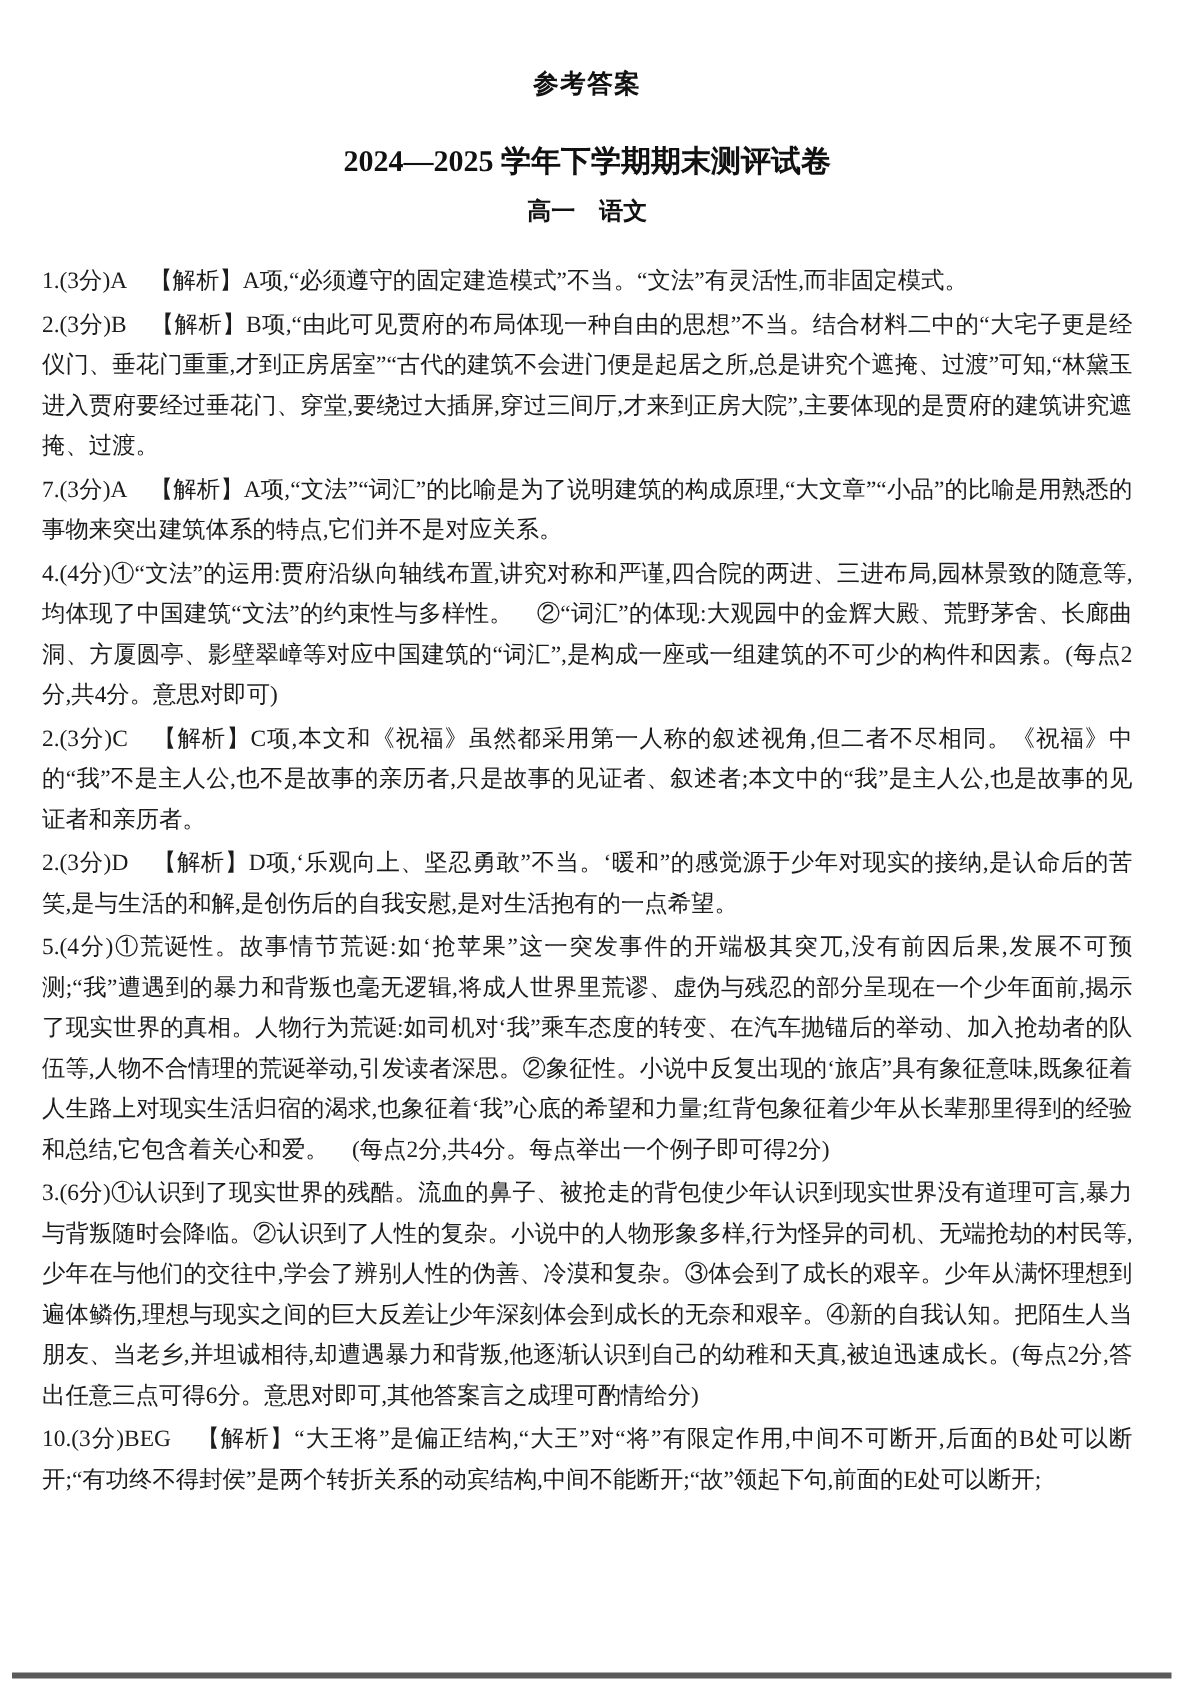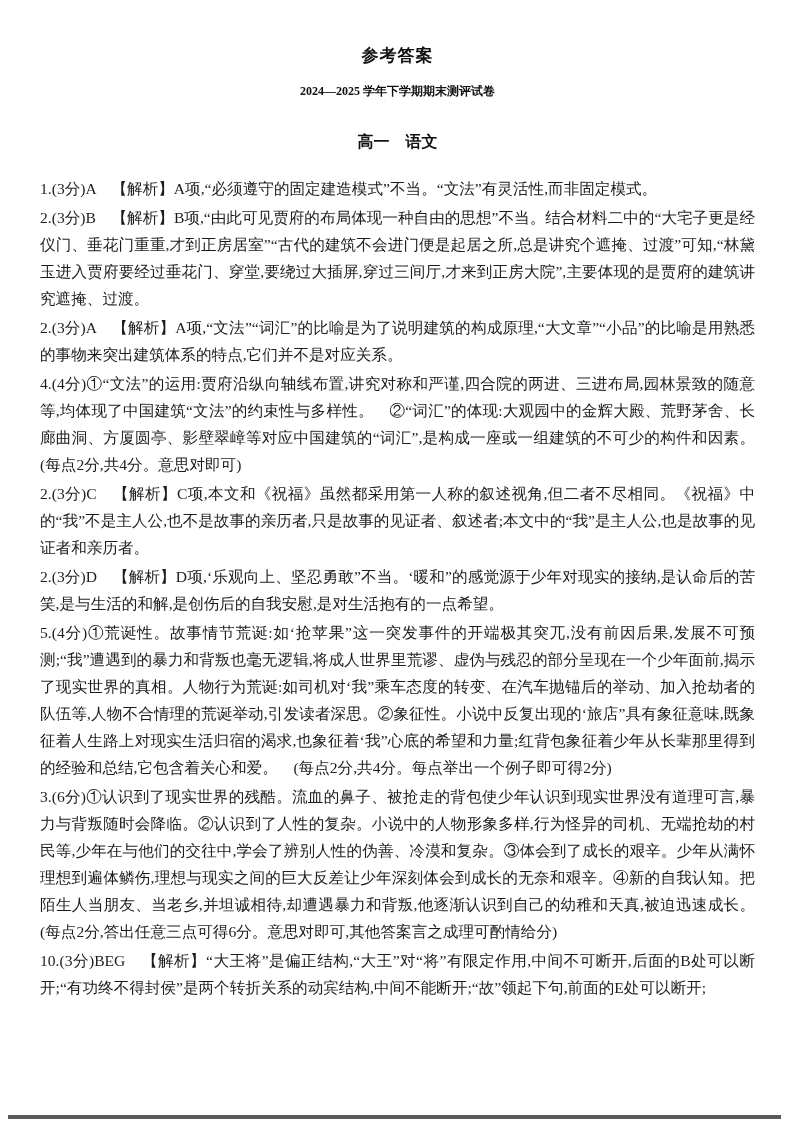--- a/index.html
+++ b/index.html
@@ -8,41 +8,41 @@
     width: 793px;
     height: 1122px;
     position: relative;
     overflow: hidden;
     font-family: "Liberation Serif", "DejaVu Serif", serif;
     color: #1c1c1c;
   }
   .page {
     position: absolute;
     inset: 0;
-    padding: 44px 38px 0 40px;
+    padding: 44px 38px 0 28px;
   }
   .doc-title {
     text-align: center;
     font-size: 17px;
     font-weight: bold;
     letter-spacing: 1px;
     color: #111;
   }
   .doc-subtitle {
     text-align: center;
-    font-size: 12px;
+    font-size: 20px;
     font-weight: bold;
-    margin-top: 16px;
+    margin-top: 27px;
     color: #111;
   }
   .doc-section {
     text-align: center;
     font-size: 16px;
     font-weight: bold;
-    margin-top: 32px;
+    margin-top: 10px;
     color: #111;
   }
   .answers {
     margin-top: 22px;
   }
   .answer-item {
     font-size: 15.6px;
     line-height: 27px;
     text-align: justify;
     text-justify: inter-ideograph;
@@ -63,21 +63,21 @@
 <body>
 
 <div class="page">
   <div class="doc-title">参考答案</div>
   <div class="doc-subtitle">2024—2025 学年下学期期末测评试卷</div>
   <div class="doc-section">高一　语文</div>
 
   <div class="answers">
     <p class="answer-item">1.(3分)A　【解析】A项,“必须遵守的固定建造模式”不当。“文法”有灵活性,而非固定模式。</p>
     <p class="answer-item">2.(3分)B　【解析】B项,“由此可见贾府的布局体现一种自由的思想”不当。结合材料二中的“大宅子更是经仪门、垂花门重重,才到正房居室”“古代的建筑不会进门便是起居之所,总是讲究个遮掩、过渡”可知,“林黛玉进入贾府要经过垂花门、穿堂,要绕过大插屏,穿过三间厅,才来到正房大院”,主要体现的是贾府的建筑讲究遮掩、过渡。</p>
-    <p class="answer-item">2.(3分)A　【解析】A项,“文法”“词汇”的比喻是为了说明建筑的构成原理,“大文章”“小品”的比喻是用熟悉的事物来突出建筑体系的特点,它们并不是对应关系。</p>
+    <p class="answer-item">7.(3分)A　【解析】A项,“文法”“词汇”的比喻是为了说明建筑的构成原理,“大文章”“小品”的比喻是用熟悉的事物来突出建筑体系的特点,它们并不是对应关系。</p>
     <p class="answer-item">4.(4分)①“文法”的运用:贾府沿纵向轴线布置,讲究对称和严谨,四合院的两进、三进布局,园林景致的随意等,均体现了中国建筑“文法”的约束性与多样性。　②“词汇”的体现:大观园中的金辉大殿、荒野茅舍、长廊曲洞、方厦圆亭、影壁翠嶂等对应中国建筑的“词汇”,是构成一座或一组建筑的不可少的构件和因素。(每点2分,共4分。意思对即可)</p>
     <p class="answer-item">2.(3分)C　【解析】C项,本文和《祝福》虽然都采用第一人称的叙述视角,但二者不尽相同。《祝福》中的“我”不是主人公,也不是故事的亲历者,只是故事的见证者、叙述者;本文中的“我”是主人公,也是故事的见证者和亲历者。</p>
     <p class="answer-item">2.(3分)D　【解析】D项,‘乐观向上、坚忍勇敢”不当。‘暖和”的感觉源于少年对现实的接纳,是认命后的苦笑,是与生活的和解,是创伤后的自我安慰,是对生活抱有的一点希望。</p>
     <p class="answer-item">5.(4分)①荒诞性。故事情节荒诞:如‘抢苹果”这一突发事件的开端极其突兀,没有前因后果,发展不可预测;“我”遭遇到的暴力和背叛也毫无逻辑,将成人世界里荒谬、虚伪与残忍的部分呈现在一个少年面前,揭示了现实世界的真相。人物行为荒诞:如司机对‘我”乘车态度的转变、在汽车抛锚后的举动、加入抢劫者的队伍等,人物不合情理的荒诞举动,引发读者深思。②象征性。小说中反复出现的‘旅店”具有象征意味,既象征着人生路上对现实生活归宿的渴求,也象征着‘我”心底的希望和力量;红背包象征着少年从长辈那里得到的经验和总结,它包含着关心和爱。　(每点2分,共4分。每点举出一个例子即可得2分)</p>
     <p class="answer-item">3.(6分)①认识到了现实世界的残酷。流血的鼻子、被抢走的背包使少年认识到现实世界没有道理可言,暴力与背叛随时会降临。②认识到了人性的复杂。小说中的人物形象多样,行为怪异的司机、无端抢劫的村民等,少年在与他们的交往中,学会了辨别人性的伪善、冷漠和复杂。③体会到了成长的艰辛。少年从满怀理想到遍体鳞伤,理想与现实之间的巨大反差让少年深刻体会到成长的无奈和艰辛。④新的自我认知。把陌生人当朋友、当老乡,并坦诚相待,却遭遇暴力和背叛,他逐渐认识到自己的幼稚和天真,被迫迅速成长。(每点2分,答出任意三点可得6分。意思对即可,其他答案言之成理可酌情给分)</p>
     <p class="answer-item">10.(3分)BEG　【解析】“大王将”是偏正结构,“大王”对“将”有限定作用,中间不可断开,后面的B处可以断开;“有功终不得封侯”是两个转折关系的动宾结构,中间不能断开;“故”领起下句,前面的E处可以断开;</p>
   </div>
 
 </div>
 

